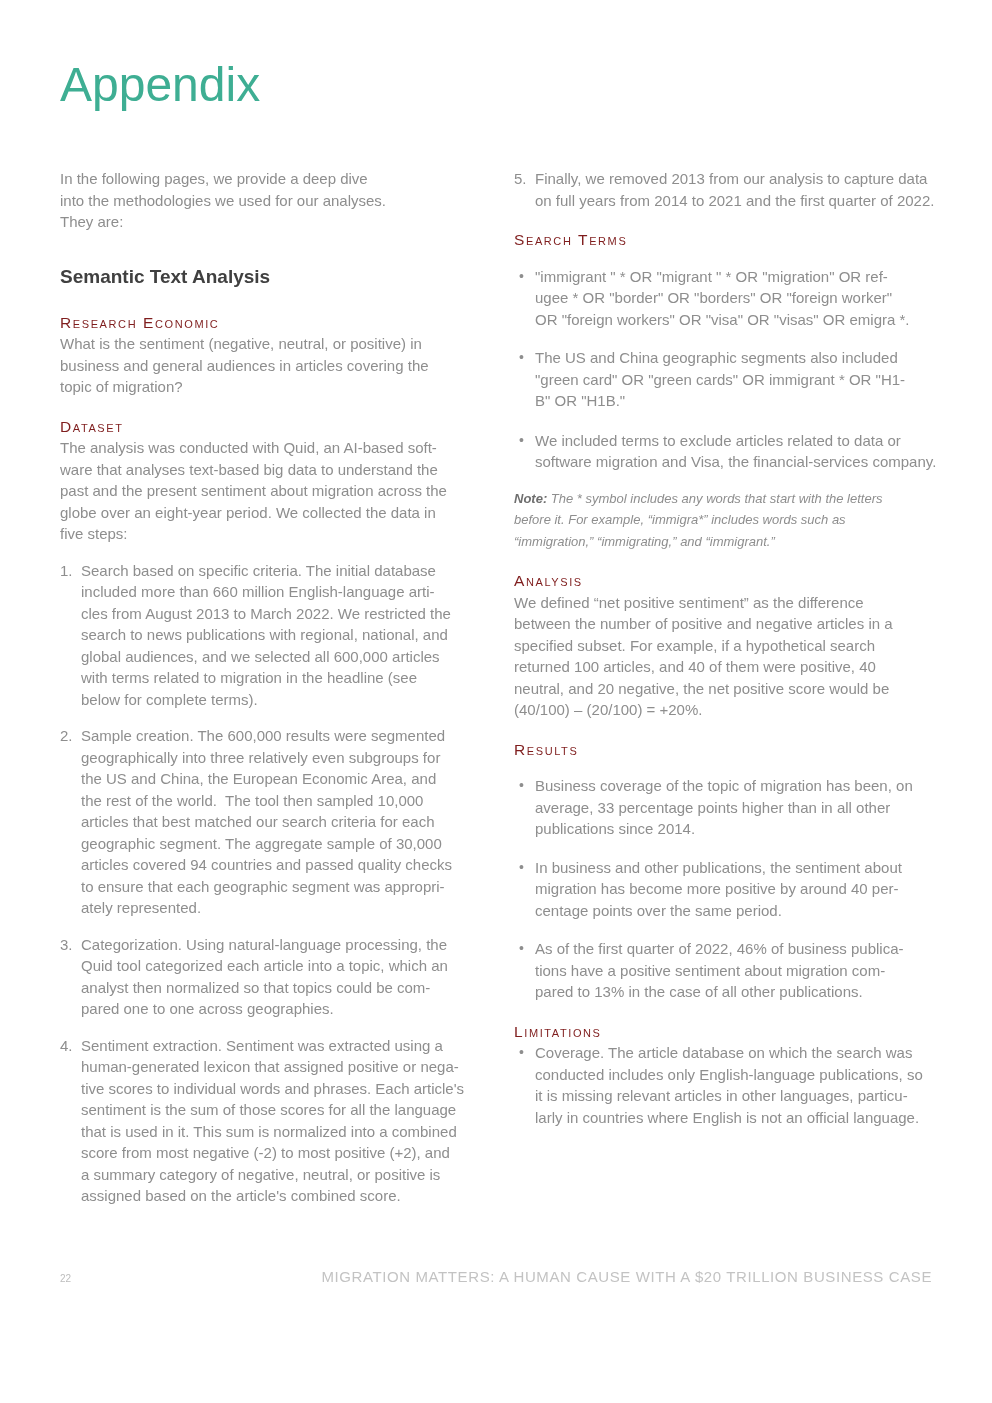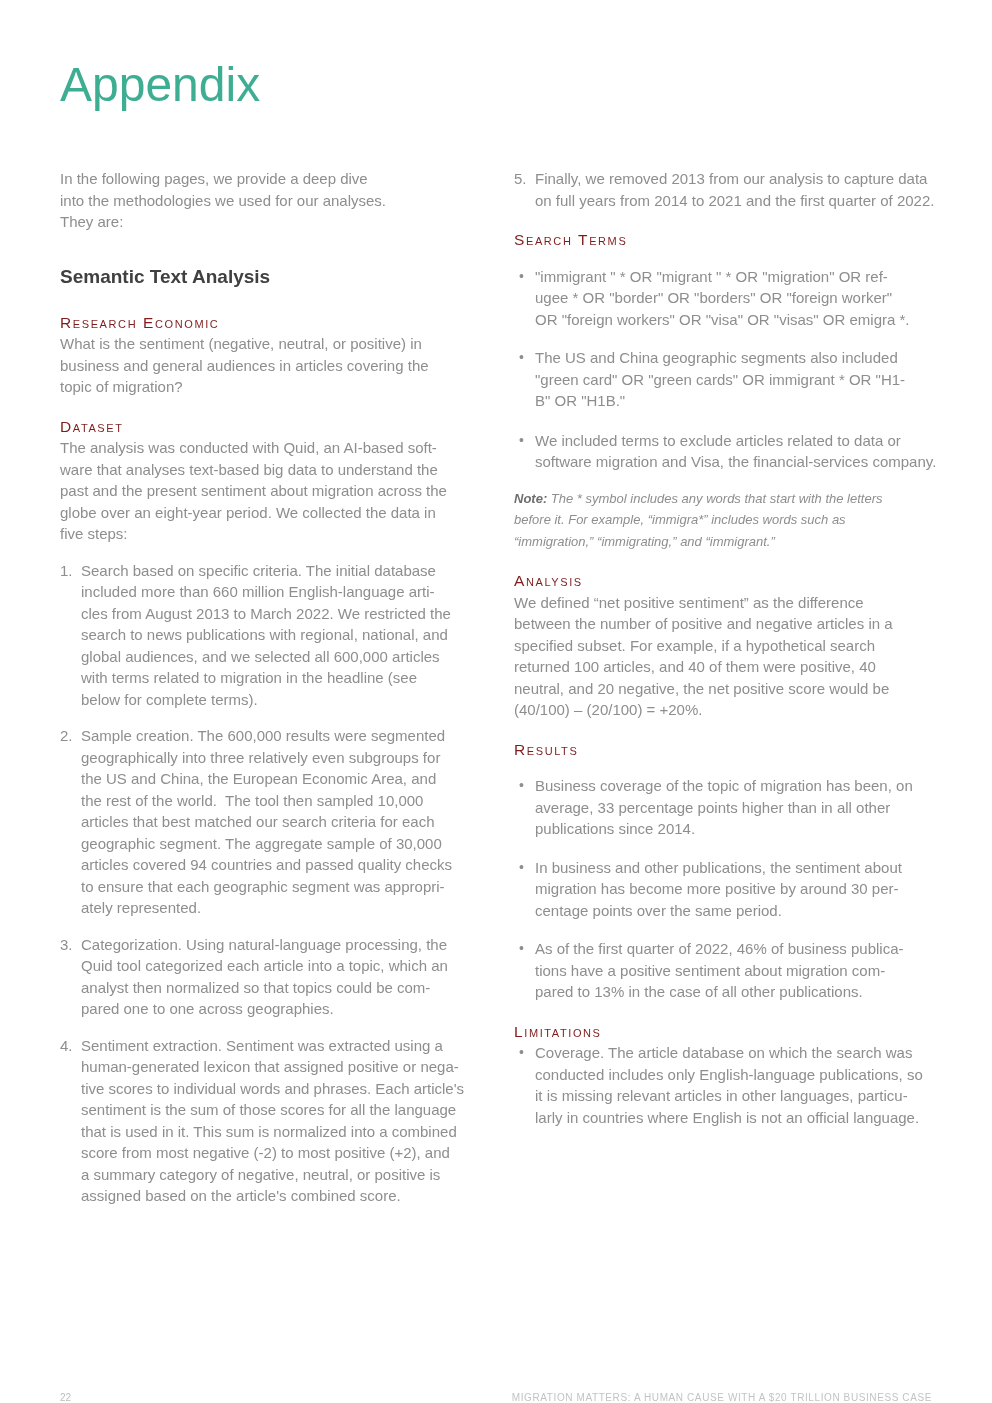--- a/index.html
+++ b/index.html
@@ -43,25 +43,25 @@
   .num-item .marker { width: 21px; flex: none; font-size: 15px; line-height: 21.5px; color: #8e8e8e; }
   .bullet-item { padding-left: 5px; }
   .bullet-item .marker { width: 16px; flex: none; font-size: 14px; line-height: 21.5px; color: #8e8e8e; }
   .num-item .body-text, .bullet-item .body-text { flex: 1; }
 
   .note-block { margin-top: 15px; font-size: 13px; line-height: 21.5px; }
   .note-label { font-style: italic; font-weight: bold; color: #6f6f6f; }
   .note-text  { font-style: italic; color: #8e8e8e; white-space: pre-line; display: inline; }
 
   .footer {
-    position: absolute; left: 60px; right: 60px; top: 1392px;
+    position: absolute; left: 60px; right: 60px; top: 1268px;
     display: flex; justify-content: space-between; align-items: baseline;
   }
   .footer-page { font-size: 10px; color: #bdbdbd; }
-  .footer-title { font-size: 10px; letter-spacing: 0.6px; color: #c3c3c3; }
+  .footer-title { font-size: 15px; letter-spacing: 0.6px; color: #c3c3c3; }
 </style>
 </head>
 <body>
 
 <div class="page">
 
   <h1 class="doc-title">Appendix</h1>
 
   <div class="columns">
 
@@ -170,21 +170,21 @@
       <div class="sc-heading">Results</div>
       <div class="bullet-item">
         <span class="marker">•</span>
         <p class="body-text">Business coverage of the topic of migration has been, on
 average, 33 percentage points higher than in all other
 publications since 2014.</p>
       </div>
       <div class="bullet-item" style="margin-top:17px">
         <span class="marker">•</span>
         <p class="body-text">In business and other publications, the sentiment about
-migration has become more positive by around 30 per-
+migration has become more positive by around 40 per-
 centage points over the same period.</p>
       </div>
       <div class="bullet-item" style="margin-top:17px">
         <span class="marker">•</span>
         <p class="body-text">As of the first quarter of 2022, 46% of business publica-
 tions have a positive sentiment about migration com-
 pared to 13% in the case of all other publications.</p>
       </div>
 
       <div class="sc-heading">Limitations</div>

